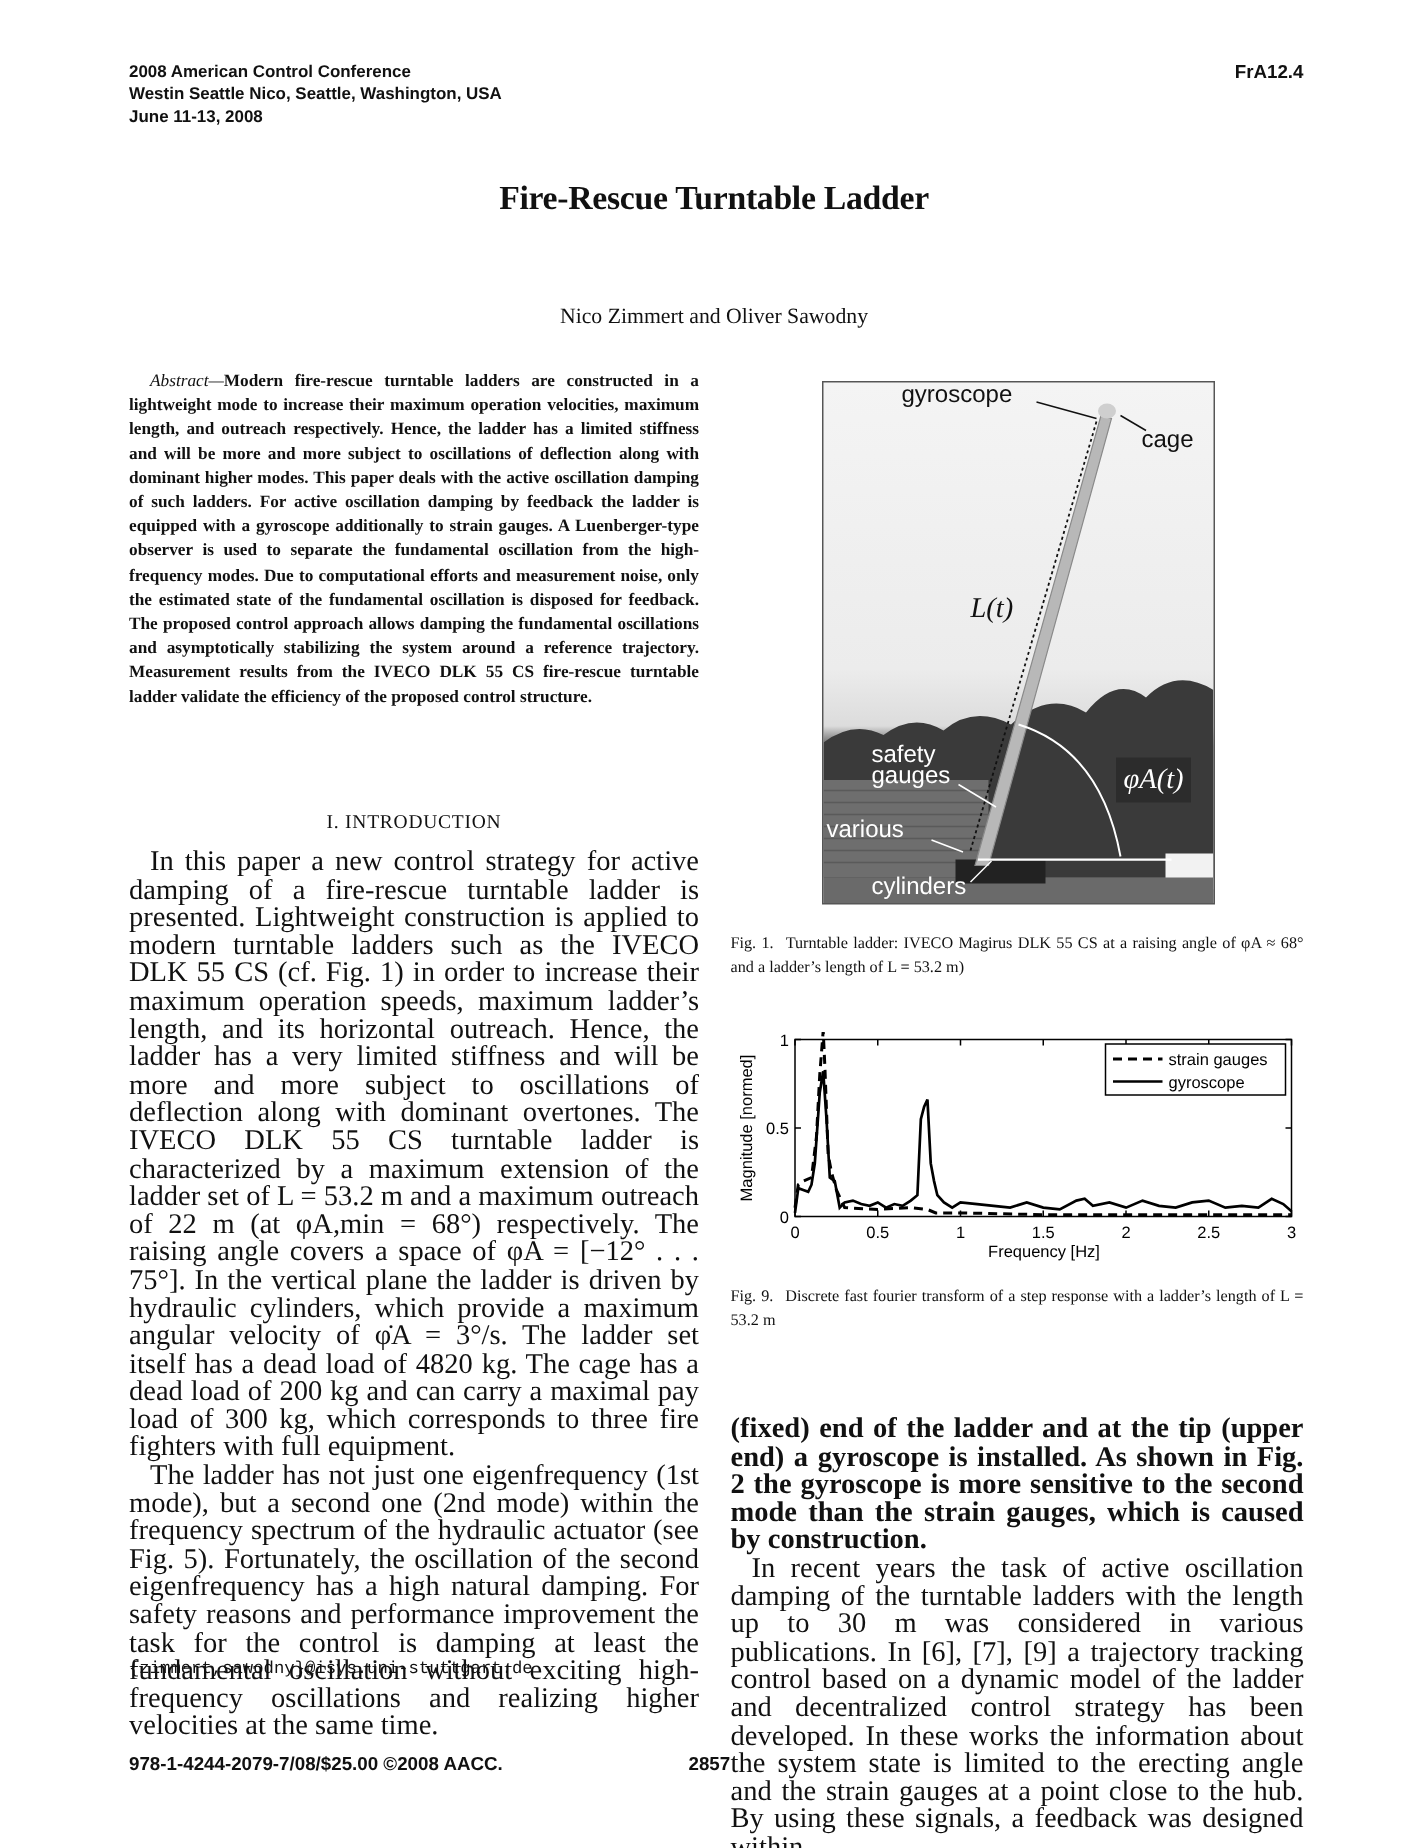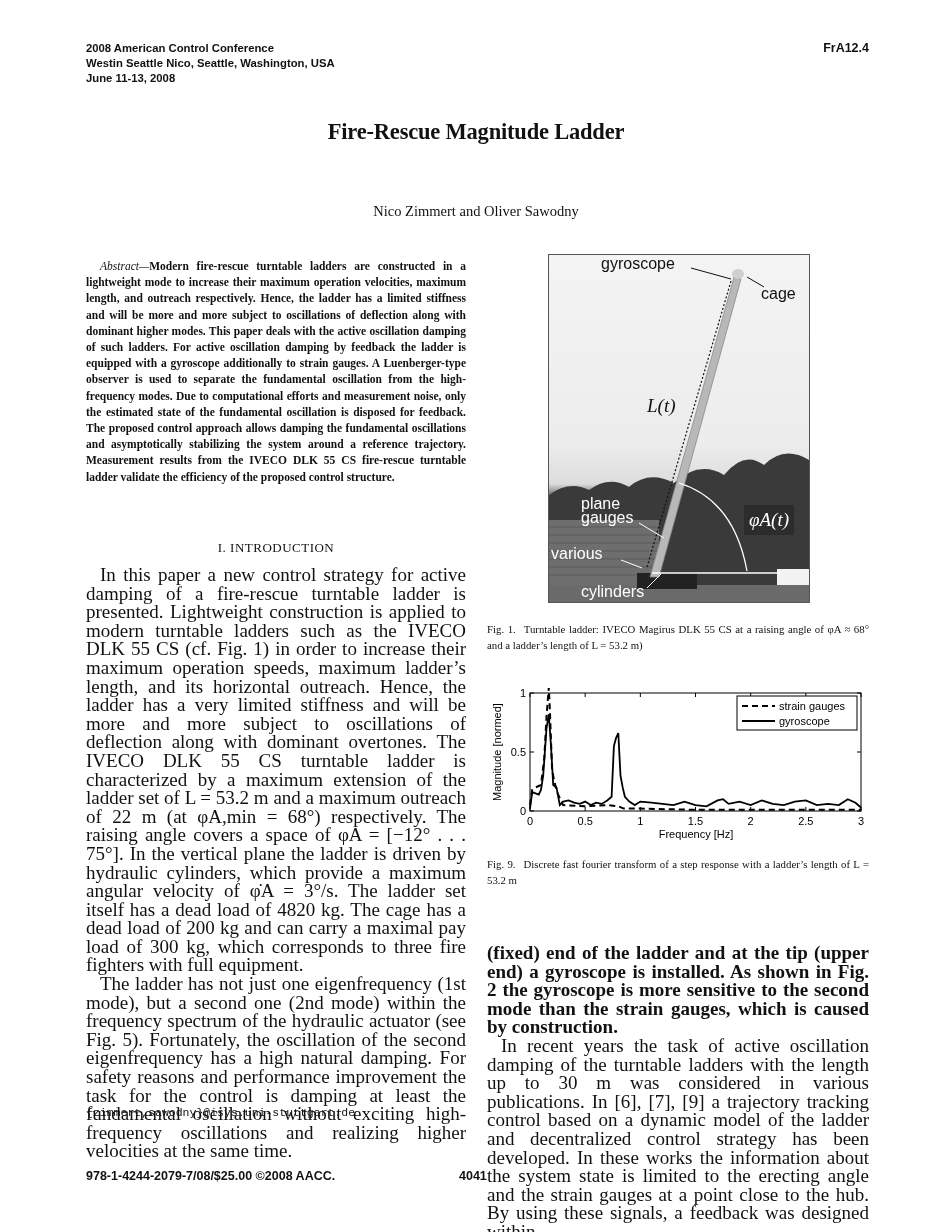--- a/index.html
+++ b/index.html
@@ -8,21 +8,21 @@
   .conf-header { position: absolute; left: 86px; top: 41px; font-family: "Liberation Sans", sans-serif; font-weight: bold; font-size: 11.3px; line-height: 15px; }
   .session-id { position: absolute; right: 83px; top: 41px; font-family: "Liberation Sans", sans-serif; font-weight: bold; font-size: 12.5px; }
 
   .title { position: absolute; left: 86px; width: 780px; top: 117px; text-align: center; font-family: "Liberation Serif", serif; font-weight: bold; font-size: 22.5px; line-height: 30px; letter-spacing: -0.2px; }
   .authors { position: absolute; left: 86px; width: 780px; top: 203px; text-align: center; font-family: "Liberation Serif", serif; font-size: 14.5px; }
 
   .col { position: absolute; font-family: "Liberation Serif", serif; font-size: 19px; line-height: 18.6px; text-align: justify; }
   .col-left { left: 86px; width: 380px; }
   .col-right { left: 487px; width: 382px; }
 
-  .abstract { top: 258px; font-weight: bold; font-size: 11.5px; line-height: 16.2px; text-indent: 14px; }
+  .abstract { top: 246px; font-weight: bold; font-size: 11.5px; line-height: 16.2px; text-indent: 14px; }
   .abstract .lead { font-style: italic; font-weight: normal; }
 
   .section-heading { position: absolute; left: 86px; width: 380px; top: 540px; text-align: center; font-family: "Liberation Serif", serif; font-size: 13px; letter-spacing: 0.5px; }
 
   .intro { top: 566px; }
   .intro p { margin: 0; text-indent: 14px; }
 
   .footnote { position: absolute; left: 86px; width: 380px; top: 1106px; font-family: "Liberation Serif", serif; font-size: 10.6px; line-height: 14px; text-align: justify; }
   .footnote p { margin: 0; text-indent: 12px; }
   .footnote .email { font-family: "Liberation Mono", monospace; font-size: 11.5px; }
@@ -54,39 +54,39 @@
 <body>
 
 <div class="conf-header">
   <div>2008 American Control Conference</div>
   <div>Westin Seattle Nico, Seattle, Washington, USA</div>
   <div>June 11-13, 2008</div>
 </div>
 <div class="session-id">FrA12.4</div>
 
 <div class="title">
-  <div>Fire-Rescue Magnitude Ladder</div>
+  <div>Fire-Rescue Turntable Ladder</div>
 </div>
 <div class="authors">Nico Zimmert and Oliver Sawodny</div>
 
 <div class="col col-left abstract"><span class="lead">Abstract—</span><span>Modern fire-rescue turntable ladders are constructed in a lightweight mode to increase their maximum operation velocities, maximum length, and outreach respectively. Hence, the ladder has a limited stiffness and will be more and more subject to oscillations of deflection along with dominant higher modes. This paper deals with the active oscillation damping of such ladders. For active oscillation damping by feedback the ladder is equipped with a gyroscope additionally to strain gauges. A Luenberger-type observer is used to separate the fundamental oscillation from the high-frequency modes. Due to computational efforts and measurement noise, only the estimated state of the fundamental oscillation is disposed for feedback. The proposed control approach allows damping the fundamental oscillations and asymptotically stabilizing the system around a reference trajectory. Measurement results from the IVECO DLK 55 CS fire-rescue turntable ladder validate the efficiency of the proposed control structure.</span></div>
 
 <div class="section-heading">I. INTRODUCTION</div>
 
 <div class="col col-left intro">
   <p>In this paper a new control strategy for active damping of a fire-rescue turntable ladder is presented. Lightweight construction is applied to modern turntable ladders such as the IVECO DLK 55 CS (cf. Fig. 1) in order to increase their maximum operation speeds, maximum ladder’s length, and its horizontal outreach. Hence, the ladder has a very limited stiffness and will be more and more subject to oscillations of deflection along with dominant overtones. The IVECO DLK 55 CS turntable ladder is characterized by a maximum extension of the ladder set of L = 53.2 m and a maximum outreach of 22 m (at φA,min = 68°) respectively. The raising angle covers a space of φA = [−12° . . . 75°]. In the vertical plane the ladder is driven by hydraulic cylinders, which provide a maximum angular velocity of φ̇A = 3°/s. The ladder set itself has a dead load of 4820 kg. The cage has a dead load of 200 kg and can carry a maximal pay load of 300 kg, which corresponds to three fire fighters with full equipment.</p>
   <p>The ladder has not just one eigenfrequency (1st mode), but a second one (2nd mode) within the frequency spectrum of the hydraulic actuator (see Fig. 5). Fortunately, the oscillation of the second eigenfrequency has a high natural damping. For safety reasons and performance improvement the task for the control is damping at least the fundamental oscillation without exciting high-frequency oscillations and realizing higher velocities at the same time.</p>
 </div>
 
 <div class="footnote">
   <div class="email">{zimmert,sawodny}@isys.uni-stuttgart.de</div>
 </div>
 
 <div class="footer-left">978-1-4244-2079-7/08/$25.00 ©2008 AACC.</div>
-<div class="footer-page">4041</div>
+<div class="footer-page">2857</div>
 
 <div class="fig1">
   <svg width="260" height="347" viewBox="0 0 260 347" style="position:absolute;left:0;top:0">
 
     <path d="M0,240 Q20,225 40,235 Q60,220 80,232 Q100,215 125,228 Q150,205 175,220 Q195,195 215,210 Q235,190 260,205 L260,330 L0,330 Z" fill="#3a3a3a"></path>
 
     <rect x="0" y="265" width="110" height="65" fill="#6e6e6e"></rect>
     <g stroke="#5a5a5a" stroke-width="1">
       <line x1="0" y1="272" x2="110" y2="272"></line>
         <line x1="0" y1="280" x2="110" y2="280"></line>
@@ -116,21 +116,21 @@
     <line x1="142" y1="13" x2="182" y2="24" stroke="#111" stroke-width="1"></line>
     <line x1="215" y1="32" x2="198" y2="22" stroke="#111" stroke-width="1"></line>
     <line x1="90" y1="268" x2="115" y2="283" stroke="#fff" stroke-width="1"></line>
     <line x1="72" y1="305" x2="93" y2="313" stroke="#fff" stroke-width="1"></line>
     <line x1="98" y1="333" x2="112" y2="319" stroke="#fff" stroke-width="1"></line>
   </svg>
   <span class="label dark" style="left:52px;top:0px">gyroscope</span>
   <span class="label dark" style="left:212px;top:30px">cage</span>
   <span class="math" style="left:98px;top:140px">L(t)</span>
   <span class="label light" style="left:32px;top:242px;line-height:14px">
-    <span>plane</span><br>
+    <span>safety</span><br>
     <span>gauges</span>
   </span>
   <span class="phi-box">φA(t)</span>
   <span class="label light" style="left:2px;top:290px">various</span>
   <span class="label light" style="left:32px;top:328px">cylinders</span>
 </div>
 
 <div class="caption caption-fig1"><span class="figno">Fig. 1.</span><span>Turntable ladder: IVECO Magirus DLK 55 CS at a raising angle of φA ≈ 68° and a ladder’s length of L = 53.2 m)</span></div>
 
 <div class="fig2">

